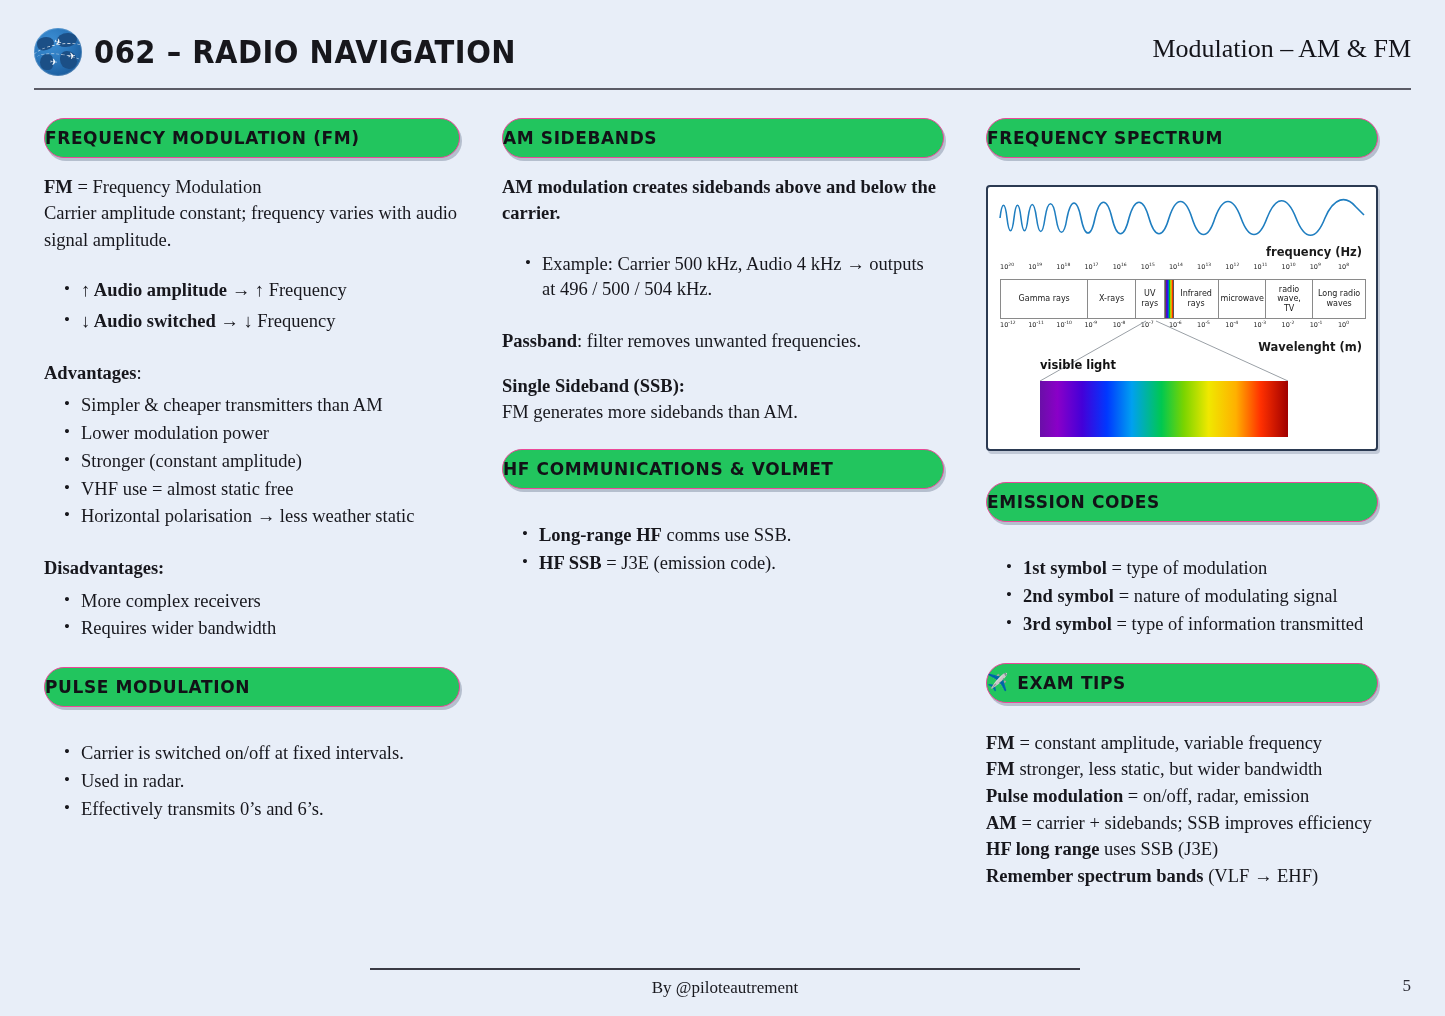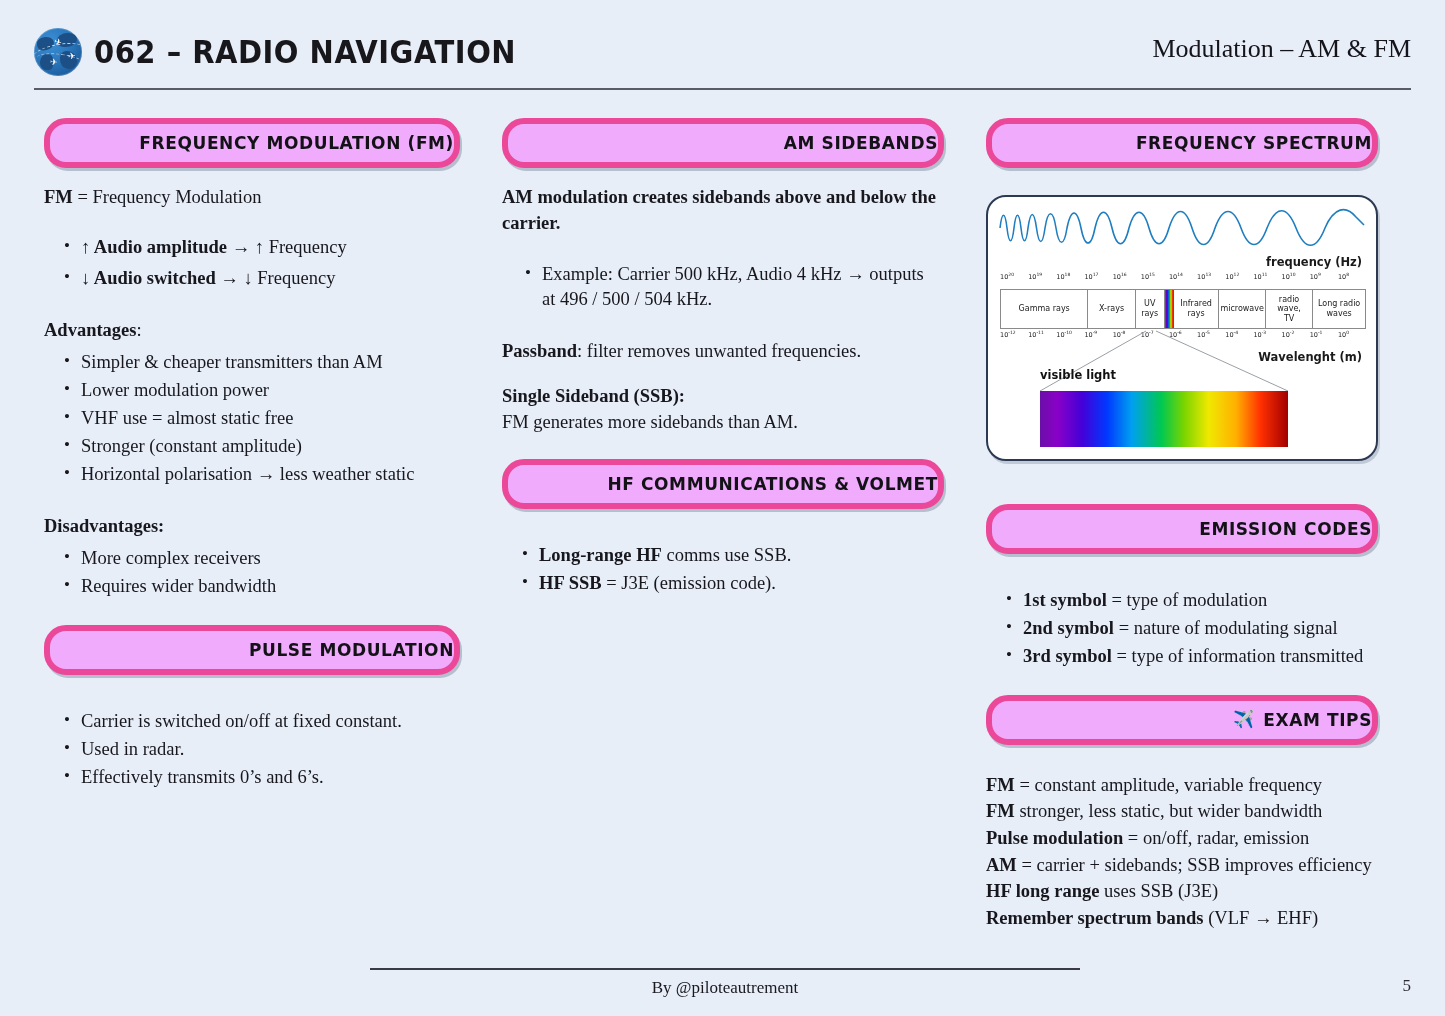--- a/index.html
+++ b/index.html
@@ -123,27 +123,27 @@
   .col {
     position: absolute;
     top: 118px;
   }
   .col-1 { left: 44px;  width: 416px; }
   .col-2 { left: 502px; width: 442px; }
   .col-3 { left: 986px; width: 392px; }
 
   
   .pill {
-    background: #f0abfc;
-    border: 6px solid #ec4899;
+    background: #22c55e;
+    border: 1px solid #ec4899;
     border-radius: 22px;
     height: 38px;
     display: flex;
     align-items: center;
-    justify-content: flex-end;
+    justify-content: flex-start;
     gap: 9px;
     box-shadow: 2px 3px 0 rgba(120,132,155,0.45);
     margin-bottom: 16px;
   }
   .pill-label {
     font-family: "DejaVu Sans", sans-serif;
     font-weight: 700;
     font-size: 17px;
     letter-spacing: 0.6px;
     text-transform: uppercase;
@@ -189,24 +189,24 @@
   }
   ul.bullets.tight li { margin-bottom: 2px; }
   ul.bullets.indent2 { padding-left: 33px; }
 
   .lines div { line-height: 1.44; }
 
   
   .spectrum-card {
     background: #ffffff;
     border: 2px solid #2b3a52;
-    border-radius: 20px;
+    border-radius: 4px;
     height: 262px;
     box-shadow: 2px 3px 0 rgba(120,132,155,0.35);
-    margin-bottom: 43px;
+    margin-bottom: 31px;
     position: relative;
     overflow: hidden;
     text-decoration: underline;
   }
   .spectrum-inner {
     position: absolute;
     left: 8px; right: 8px; top: 8px; bottom: 8px;
   }
   .wave-wrap { position: absolute; left: 2px; top: 2px; width: 368px; height: 42px; }
   .freq-label {
@@ -356,38 +356,39 @@
   <div class="col col-1">
 
     <div class="pill">
       <span class="pill-label">FREQUENCY MODULATION (FM)</span>
     </div>
 
     <div class="body-txt">
       <div class="para">
         <b>FM</b><span> = Frequency Modulation</span>
       </div>
+      <div class="para">Carrier amplitude constant; frequency varies with audio signal amplitude.</div>
 
       <div class="gap-md"></div>
 
       <ul class="bullets">
         <li><b>↑ Audio amplitude</b><span> → ↑ Frequency</span></li>
         <li><b>↓ Audio switched</b><span> → ↓ Frequency</span></li>
       </ul>
 
       <div class="gap-md"></div>
 
       <div class="para">
         <b>Advantages</b><span>:</span>
       </div>
       <ul class="bullets tight">
         <li>Simpler &amp; cheaper transmitters than AM</li>
         <li>Lower modulation power</li>
+        <li>Stronger (constant amplitude)</li>
         <li>VHF use = almost static free</li>
-        <li>Stronger (constant amplitude)</li>
         <li>Horizontal polarisation → less weather static</li>
       </ul>
 
       <div class="gap-md"></div>
 
       <div class="para">
         <b>Disadvantages:</b>
       </div>
       <ul class="bullets tight">
         <li>More complex receivers</li>
@@ -397,21 +398,21 @@
 
     <div class="gap-md"></div>
 
     <div class="pill">
       <span class="pill-label">PULSE MODULATION</span>
     </div>
 
     <div class="body-txt">
       <div class="gap-sm"></div>
       <ul class="bullets tight">
-        <li>Carrier is switched on/off at fixed constant.</li>
+        <li>Carrier is switched on/off at fixed intervals.</li>
         <li>Used in radar.</li>
         <li>Effectively transmits 0’s and 6’s.</li>
       </ul>
     </div>
   </div>
 
   <div class="col col-2">
 
     <div class="pill">
       <span class="pill-label">AM SIDEBANDS</span>

